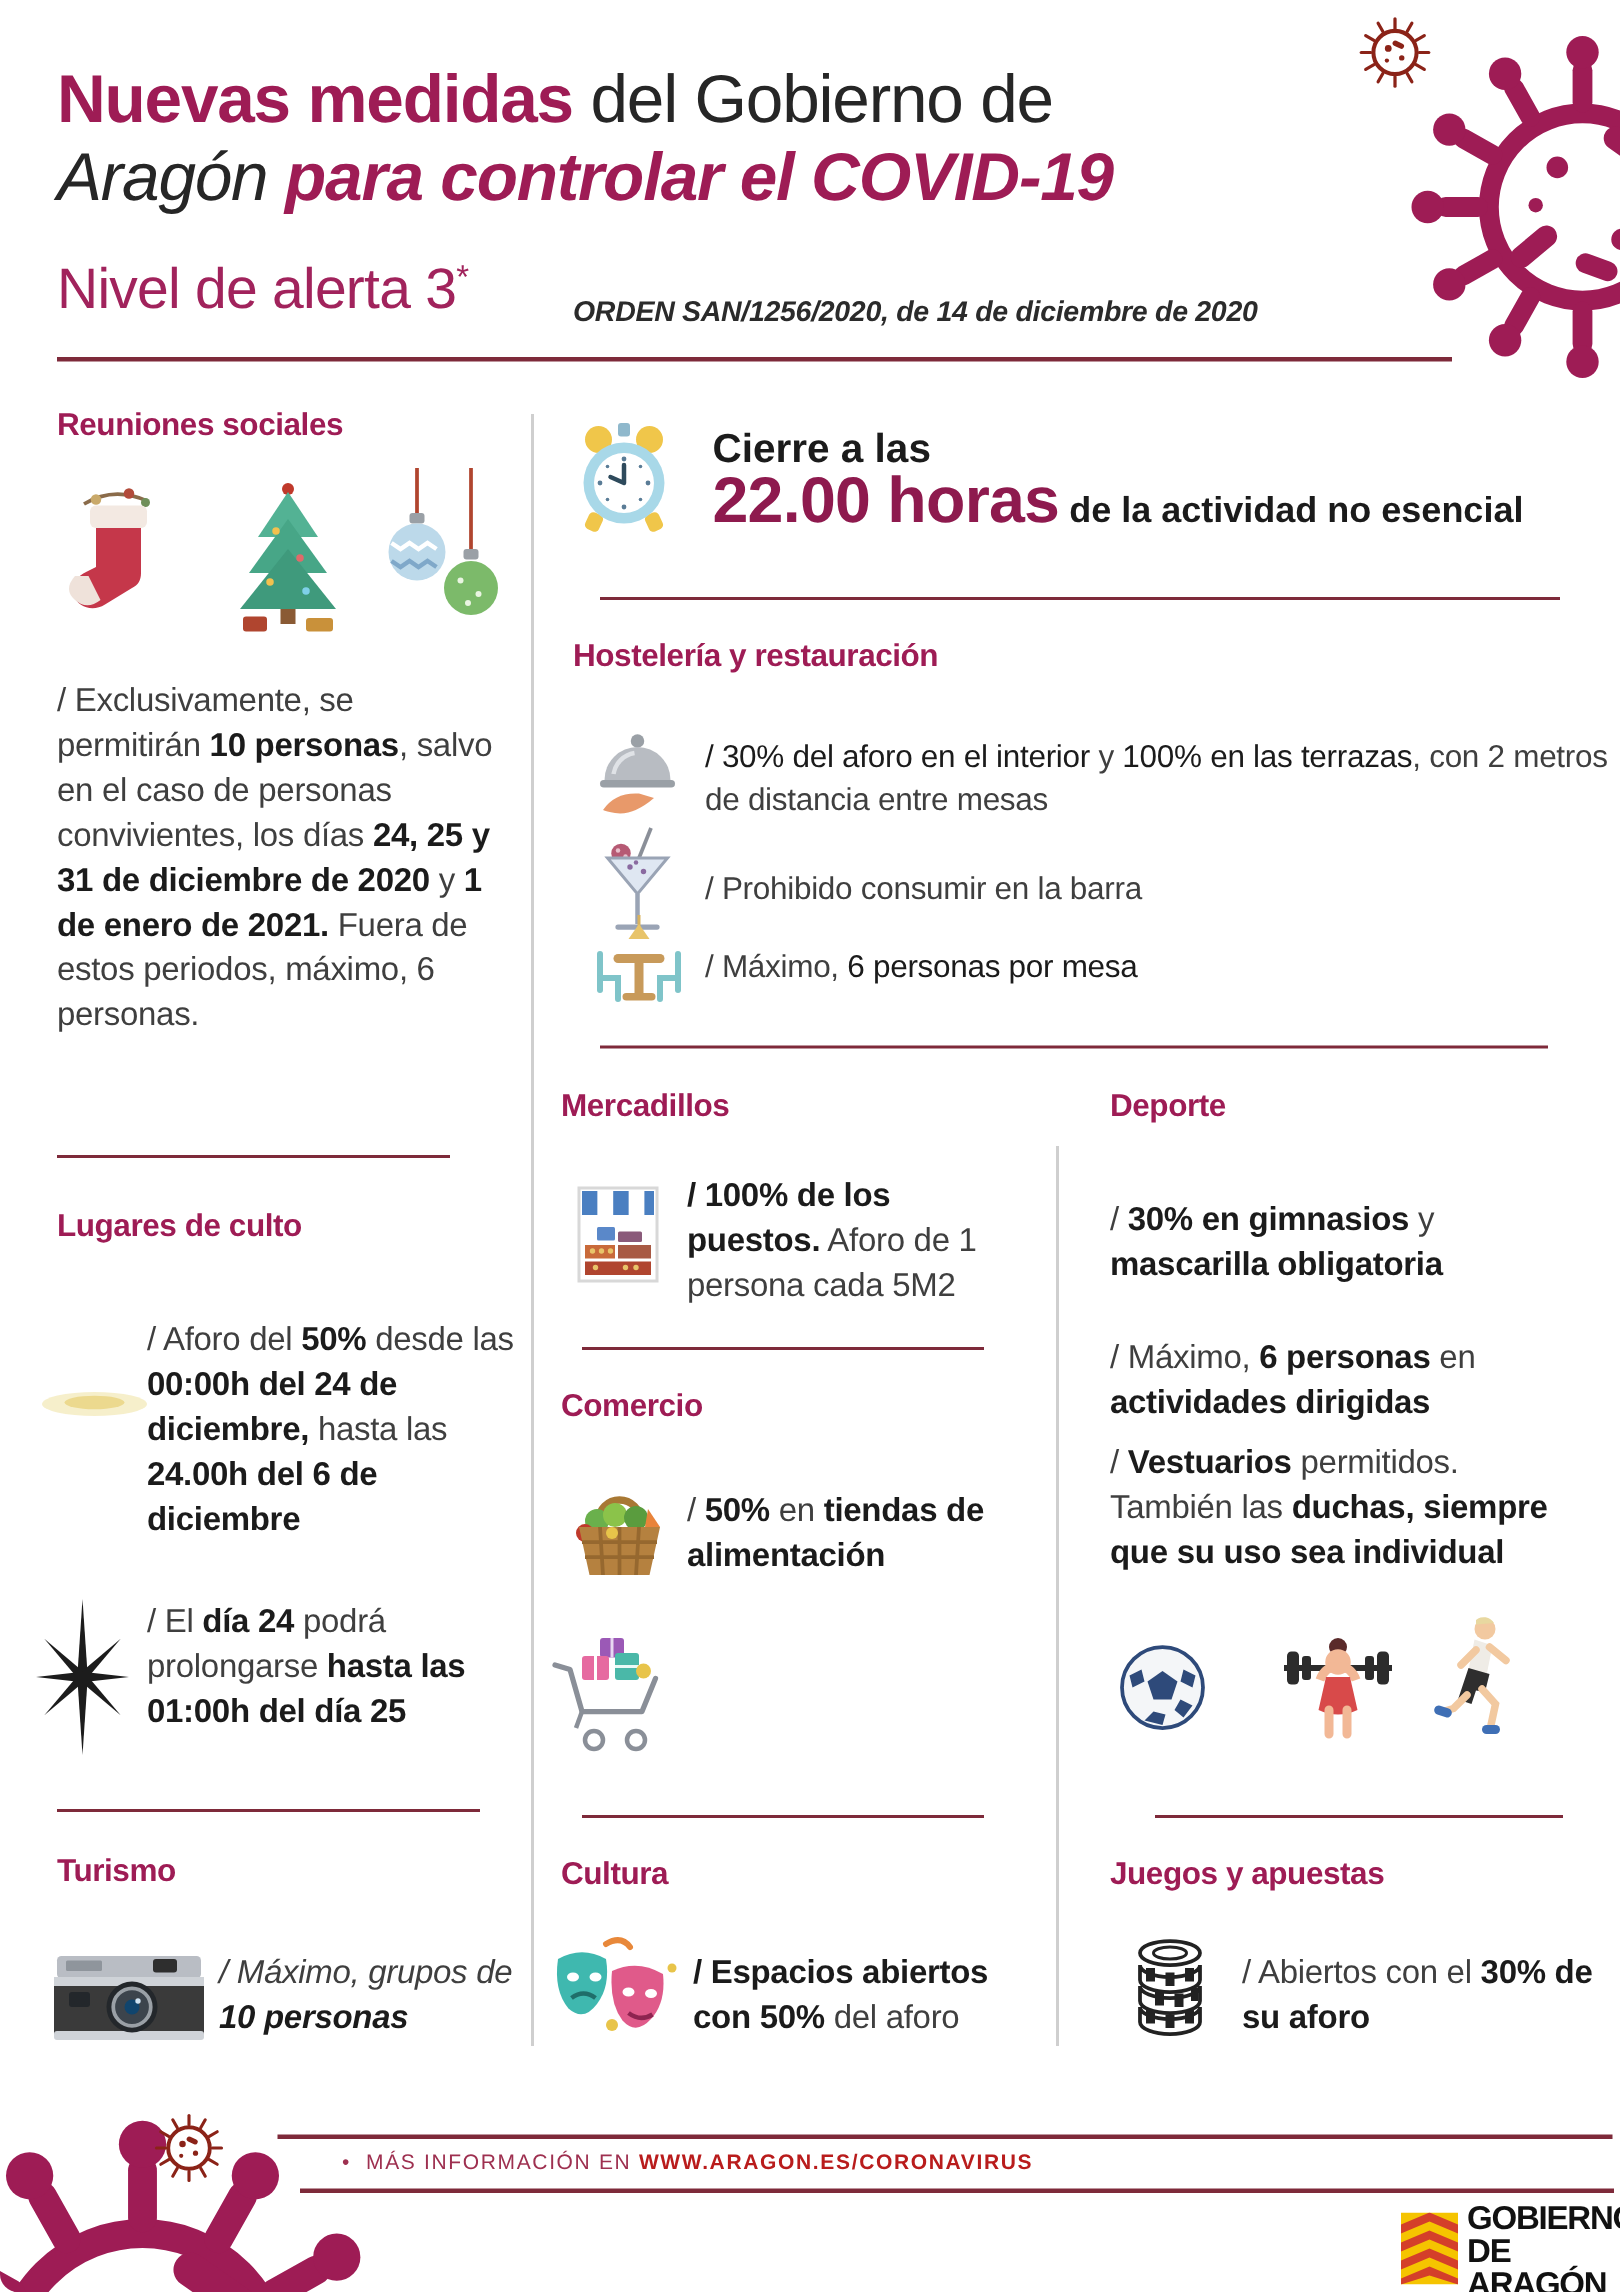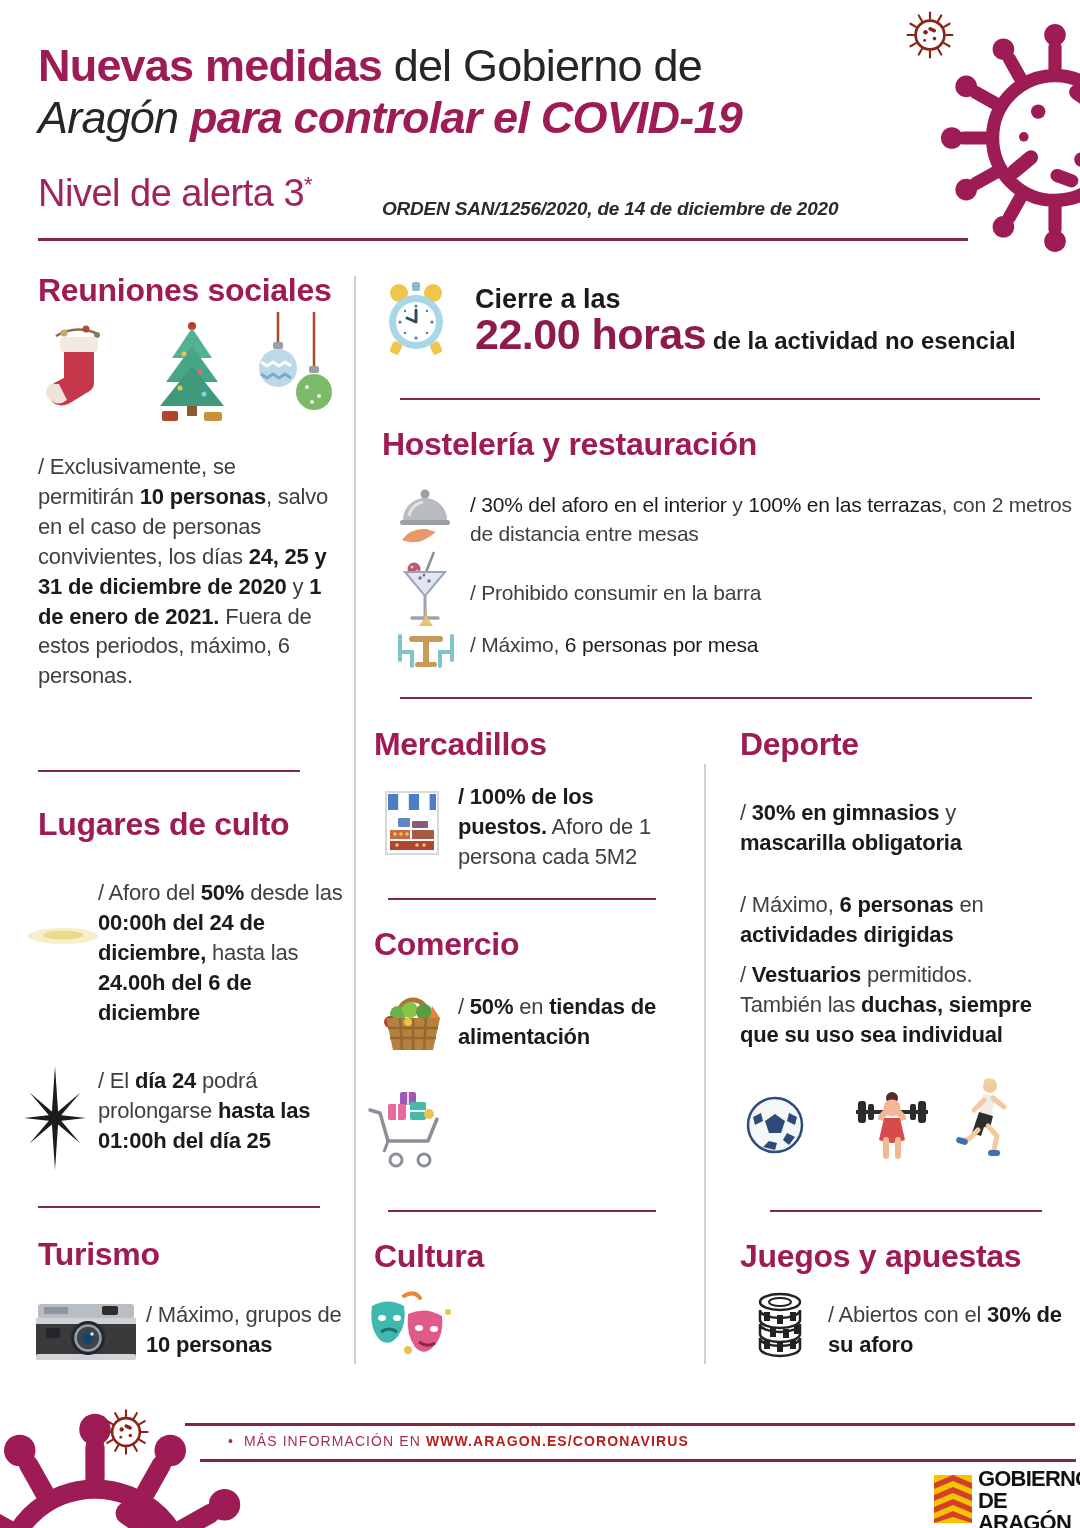--- a/index.html
+++ b/index.html
@@ -1,24 +1,24 @@
 <!DOCTYPE html>
 <html><head>
 <meta charset="utf-8">
 <style>
   * { margin:0; padding:0; box-sizing:border-box; }
   html,body { background:#ffffff; }
   .page {
     position:relative; width:1080px; height:1528px; background:#ffffff;
-    overflow:hidden; font-family:"Liberation Sans", sans-serif;
+    overflow:hidden; font-family:"Liberation Sans", sans-serif;border-radius:12px;
     --accent:#9e1c55; --maroon-line:#7e2a3a; --gray-line:#cfcfcf;
     --body:#3f3f3f; --bold:#1b1b1b;
   }
   .abs { position:absolute; }
-  .h { font-weight:700; color:var(--accent); font-size:32px; letter-spacing:-0.3px;text-align:right; }
+  .h { font-weight:700; color:var(--accent); font-size:21px; letter-spacing:-0.3px;text-align:right; }
   .body-text { font-size:22px; line-height:1.36; color:var(--body); letter-spacing:-0.2px; }
   .body-text .b { font-weight:700; color:var(--bold); }
   .body-sm { font-size:21px; line-height:1.4; color:var(--body); letter-spacing:-0.2px; }
   .body-sm .b { font-weight:400; color:var(--bold); }
   .divider-m { background:var(--maroon-line); height:2px; }
   .divider-g { background:var(--gray-line); width:2px; }
   .title { font-size:45px; line-height:1.16; font-weight:400; color:#262626; letter-spacing:-0.8px; }
   .title .b { color:var(--accent); font-weight:700; }
   .alert { font-size:38px; color:#a1235c; font-weight:400; letter-spacing:-0.5px; }
   .alert sup { font-size:22px; }
@@ -195,21 +195,21 @@
       <rect x="2" y="22" width="100" height="42" rx="4" fill="#3a3a3a"></rect>
       <rect x="2" y="22" width="100" height="6" fill="#cfd3d8"></rect>
       <rect x="2" y="58" width="100" height="6" rx="2" fill="#cfd3d8"></rect>
       <circle cx="54" cy="42" r="17" fill="#23272b"></circle>
       <circle cx="54" cy="42" r="12.5" fill="#3c444c" stroke="#9aa0a6" stroke-width="2.5"></circle>
       <circle cx="54" cy="42" r="5" fill="#10456e"></circle>
       <circle cx="58" cy="38" r="1.8" fill="#cfe3f2"></circle>
       <rect x="12" y="32" width="14" height="10" rx="2" fill="#23272b"></rect>
     </svg>
   </span>
-  <p class="abs body-text" style="left:146px; top:1300px; width:208px;"><span>/ Máximo, grupos de </span><span class="b">10 personas</span></p>
+  <p class="abs body-text" style="left:146px; top:1300px; width:208px;font-style:italic;"><span>/ Máximo, grupos de </span><span class="b">10 personas</span></p>
 
   <div class="abs divider-g" style="left:354px; top:276px; height:1088px;"></div>
   <div class="abs divider-g" style="left:704px; top:764px; height:600px;"></div>
 
   <span class="abs" style="left:383px; top:280px;">
     <svg width="66" height="78" viewBox="0 0 66 78">
       <circle cx="16" cy="13" r="9" fill="#f0c64a"></circle>
         <circle cx="50" cy="13" r="9" fill="#f0c64a"></circle>
       <rect x="29" y="2" width="8" height="9" rx="2" fill="#8fb8cc"></rect>
       <rect x="8" y="62" width="10" height="12" rx="3" fill="#f0c64a" transform="rotate(25 13 68)"></rect>
@@ -419,20 +419,21 @@
         <ellipse cx="33" cy="28" rx="4" ry="3" fill="#ffffff"></ellipse>
       <path d="M17 42 q8 -6 16 0" stroke="#1f6e6a" stroke-width="3" fill="none"></path>
       <path d="M44 24 q17 -8 34 2 q2 19 -8 30 q-10 11 -19 1 q-9 -12 -7 -33 z" fill="#e05a8a"></path>
       <ellipse cx="55" cy="38" rx="4" ry="3" fill="#ffffff"></ellipse>
         <ellipse cx="70" cy="39" rx="4" ry="3" fill="#ffffff"></ellipse>
       <path d="M55 52 q8 6 16 1" stroke="#8e2450" stroke-width="3" fill="none"></path>
       <circle cx="44" cy="60" r="4" fill="#e8c44a"></circle>
         <circle cx="84" cy="22" r="3" fill="#e8c44a"></circle>
     </svg>
   </span>
+  <p class="abs body-text" style="left:462px; top:1300px; width:240px;"><span class="b">/ Espacios abiertos con 50%</span><span> del aforo</span></p>
 
   <span class="abs" style="left:752px; top:1290px;">
     <svg width="60" height="78" viewBox="0 0 60 78">
       <g>
         <ellipse cx="28" cy="12" rx="20" ry="8" fill="#ffffff" stroke="#222222" stroke-width="2.5"></ellipse>
         <ellipse cx="28" cy="12" rx="11" ry="4" fill="none" stroke="#222222" stroke-width="2"></ellipse>
       </g>
       <g stroke="#222222" stroke-width="2.5">
         <path d="M8 20 a20 8 0 0 0 40 0 v10 a20 8 0 0 1 -40 0 z" fill="#ffffff"></path>
         <path d="M8 34 a20 8 0 0 0 40 0 v10 a20 8 0 0 1 -40 0 z" fill="#ffffff"></path>

